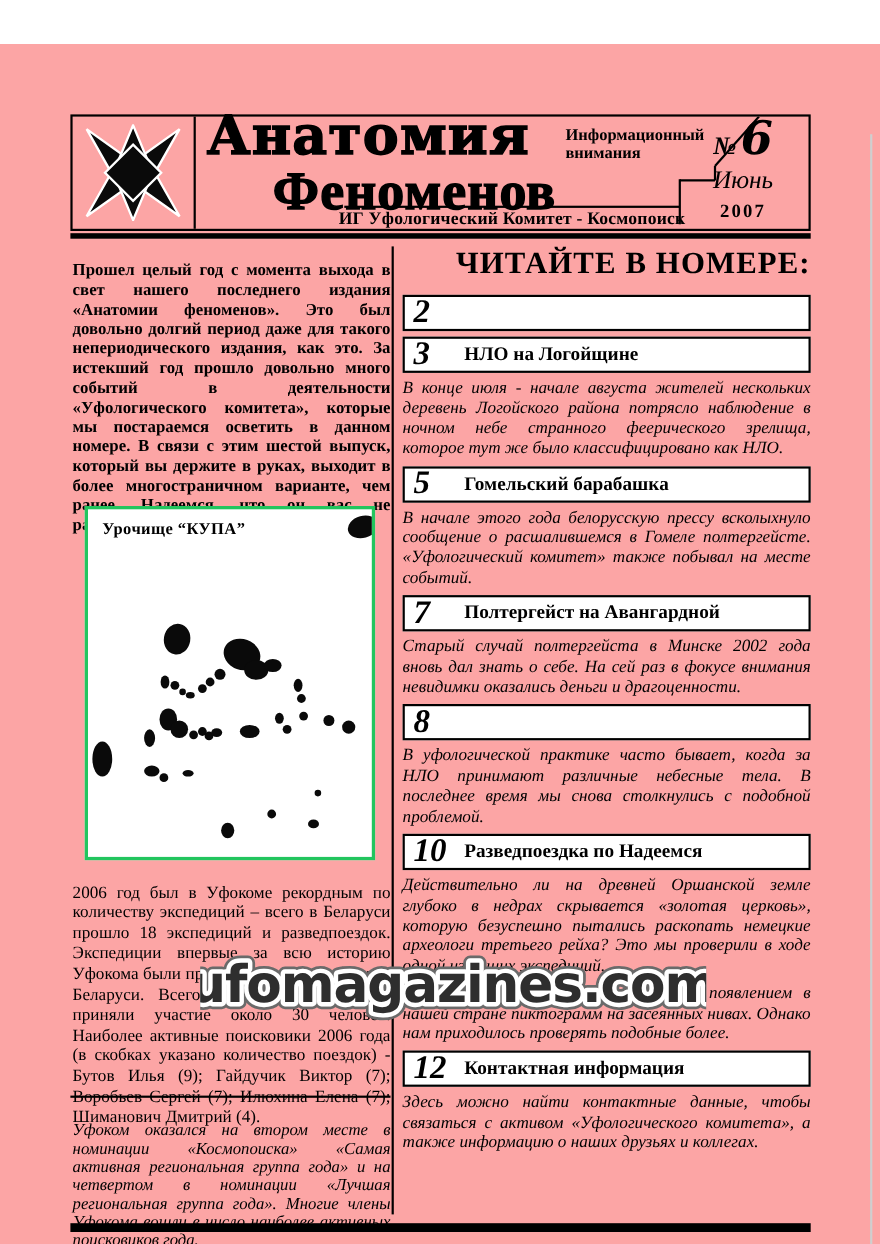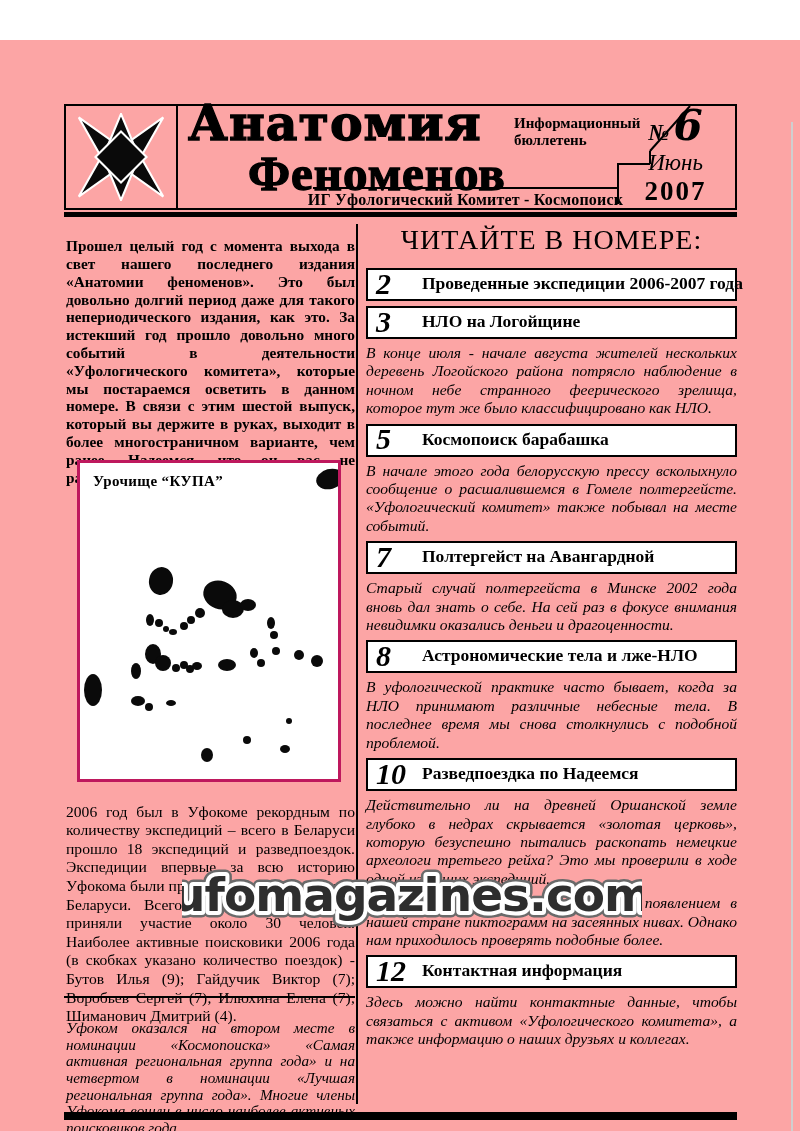--- a/index.html
+++ b/index.html
@@ -20,44 +20,44 @@
   .bulletin{position:absolute;left:448px;top:9px;width:140px;font-weight:bold;
             font-size:15px;line-height:17px;}
   .org-strip{position:absolute;left:247px;top:81px;width:305px;height:21px;
              border-top:2px solid #000;display:flex;align-items:center;justify-content:center;}
   .org-text{font-weight:bold;font-size:16px;letter-spacing:.2px;white-space:nowrap;}
   .issue{position:absolute;left:552px;top:0;width:115px;height:98px;text-align:center;}
   .issue-no{margin-top:2px;line-height:36px;}
   .no-sym{font-style:italic;font-weight:bold;font-size:23px;}
   .no-val{font-style:italic;font-weight:bold;font-size:42px;font-family:"DejaVu Serif",serif;}
   .issue-month{font-style:italic;font-size:23px;line-height:24px;margin-top:-2px;}
-  .issue-year{font-weight:bold;font-size:27px;line-height:28px;letter-spacing:2px;margin-top:2px;}
+  .issue-year{font-weight:bold;font-size:17px;line-height:28px;letter-spacing:2px;margin-top:2px;}
   .mast-lines{position:absolute;left:0;top:0;width:669px;height:98px;pointer-events:none;}
 
   .header-rule{position:absolute;left:64px;top:172px;width:673px;height:5px;background:#000;}
   .footer-rule{position:absolute;left:64px;top:1072px;width:673px;height:8px;background:#000;}
   .col-divider{position:absolute;left:356px;top:184px;width:2px;height:880px;background:#000;}
   .scan-edge{position:absolute;left:791px;top:82px;width:2px;height:1026px;background:#cfcfcf;}
 
   
   .intro{position:absolute;left:66px;top:182px;width:289px;font-weight:bold;
          font-size:15.3px;line-height:17.8px;text-align:justify;}
   .map-figure{position:absolute;left:77px;top:420px;width:264px;height:322px;
-              border:3px solid #be185d;box-sizing:border-box;background:#fff;}
+              border:3px solid #22c55e;box-sizing:border-box;background:#fff;}
   .map-label{position:absolute;left:13px;top:10px;font-weight:bold;font-size:15px;letter-spacing:.4px;}
   .map-figure svg{position:absolute;left:0;top:0;width:100%;height:100%;}
   .para2{position:absolute;left:66px;top:747px;width:289px;font-size:15.6px;
          line-height:18.6px;text-align:justify;}
   .rule-left{position:absolute;left:64px;top:956px;width:291px;height:2px;background:#000;}
   .para3{position:absolute;left:66px;top:965px;width:289px;font-size:15.2px;
          line-height:16.6px;text-align:justify;font-style:italic;}
 
   
   .right-col{position:absolute;left:366px;top:184px;width:371px;}
-  .toc-heading{font-weight:normal;font-size:28px;line-height:32px;text-align:center;
+  .toc-heading{font-weight:bold;font-size:28px;line-height:32px;text-align:right;
                letter-spacing:1px;margin:0 0 12px 0;}
   .toc-box{border:2px solid #000;box-sizing:border-box;height:33px;display:flex;
            align-items:center;padding:0 8px 2px 8px;margin-bottom:5px;background:#fff;}
   .toc-num{font-style:italic;font-weight:bold;font-size:30px;line-height:1;
            width:46px;flex:none;}
   .toc-title{font-weight:bold;font-size:17.5px;white-space:nowrap;}
   .toc-desc{font-style:italic;font-size:15.6px;line-height:18.4px;text-align:justify;
             margin:0 0 6px 0;}
 
   
@@ -86,21 +86,21 @@
           <polygon points="50,21 79,50 50,79 21,50"></polygon>
         </g>
       </svg>
     </div>
 
     <div class="mast-title1">Анатомия</div>
     <div class="mast-title2">Феноменов</div>
 
     <div class="bulletin">
       <span>Информационный</span><br>
-      <span>бюллетень</span>
+      <span>внимания</span>
     </div>
 
     <div class="issue">
       <div class="issue-no">
         <span class="no-sym">№</span>
         <span class="no-val">6</span>
       </div>
       <div class="issue-month">Июнь</div>
       <div class="issue-year">2007</div>
     </div>
@@ -166,44 +166,42 @@
   <div class="rule-left"></div>
   <p class="para3">Уфоком оказался на втором месте в номинации «Космопоиска» «Самая активная региональная группа года» и на четвертом в номинации «Лучшая региональная группа года». Многие члены Уфокома вошли в число наиболее активных поисковиков года.</p>
 
   <div class="col-divider"></div>
 
   <section class="right-col">
     <h2 class="toc-heading">ЧИТАЙТЕ В НОМЕРЕ:</h2>
 
     <div class="toc-box">
       <span class="toc-num">2</span>
-      <span class="toc-title">Проведенные экспедиции 2006-2007 года</span>
     </div>
 
     <div class="toc-box">
       <span class="toc-num">3</span>
       <span class="toc-title">НЛО на Логойщине</span>
     </div>
     <p class="toc-desc">В конце июля - начале августа жителей нескольких деревень Логойского района потрясло наблюдение в ночном небе странного феерического зрелища, которое тут же было классифицировано как НЛО.</p>
 
     <div class="toc-box">
       <span class="toc-num">5</span>
-      <span class="toc-title">Космопоиск барабашка</span>
+      <span class="toc-title">Гомельский барабашка</span>
     </div>
     <p class="toc-desc">В начале этого года белорусскую прессу всколыхнуло сообщение о расшалившемся в Гомеле полтергейсте. «Уфологический комитет» также побывал на месте событий.</p>
 
     <div class="toc-box">
       <span class="toc-num">7</span>
       <span class="toc-title">Полтергейст на Авангардной</span>
     </div>
     <p class="toc-desc">Старый случай полтергейста в Минске 2002 года вновь дал знать о себе. На сей раз в фокусе внимания невидимки оказались деньги и драгоценности.</p>
 
     <div class="toc-box">
       <span class="toc-num">8</span>
-      <span class="toc-title">Астрономические тела и лже-НЛО</span>
     </div>
     <p class="toc-desc">В уфологической практике часто бывает, когда за НЛО принимают различные небесные тела. В последнее время мы снова столкнулись с подобной проблемой.</p>
 
     <div class="toc-box">
       <span class="toc-num">10</span>
       <span class="toc-title">Разведпоездка по Надеемся</span>
     </div>
     <p class="toc-desc">Действительно ли на древней Оршанской земле глубоко в недрах скрывается «золотая церковь», которую безуспешно пытались раскопать немецкие археологи третьего рейха? Это мы проверили в ходе одной из наших экспедиций.</p>
 
     <p class="toc-desc">Прошлое лето так и не порадовало появлением в нашей стране пиктограмм на засеянных нивах. Однако нам приходилось проверять подобные более.</p>

